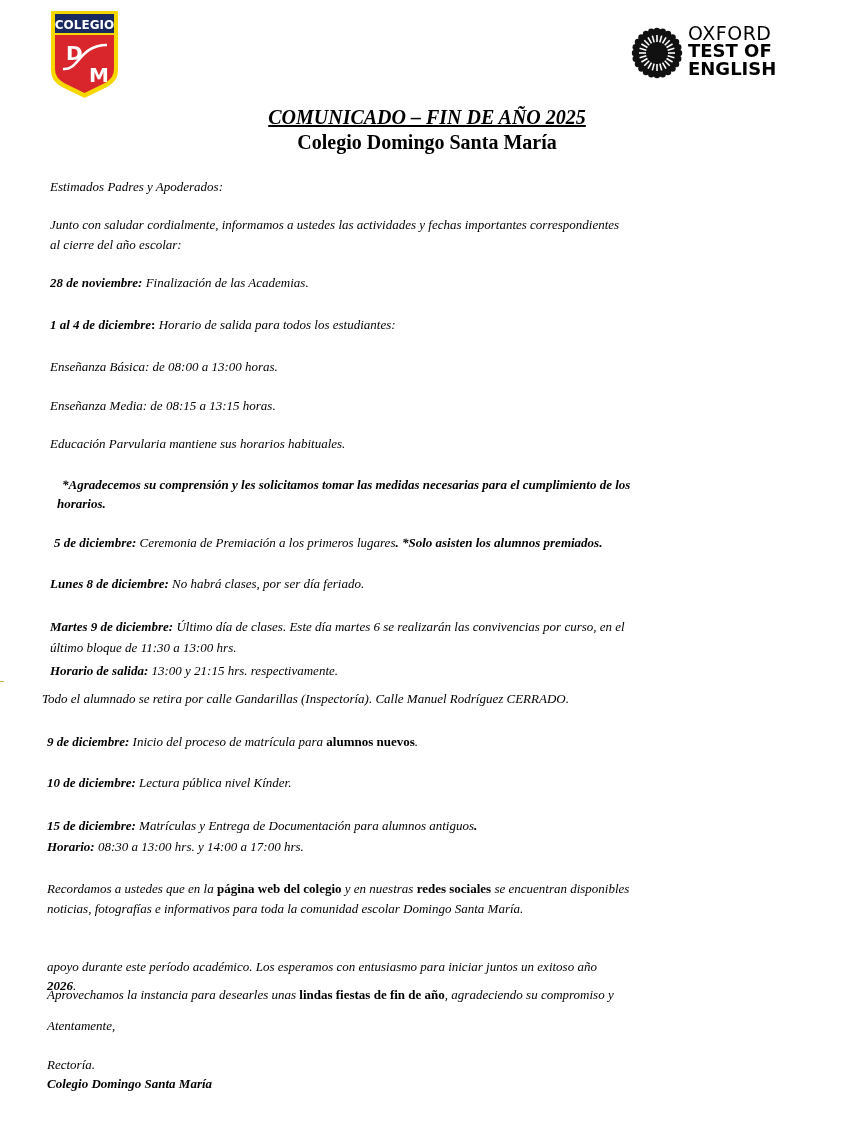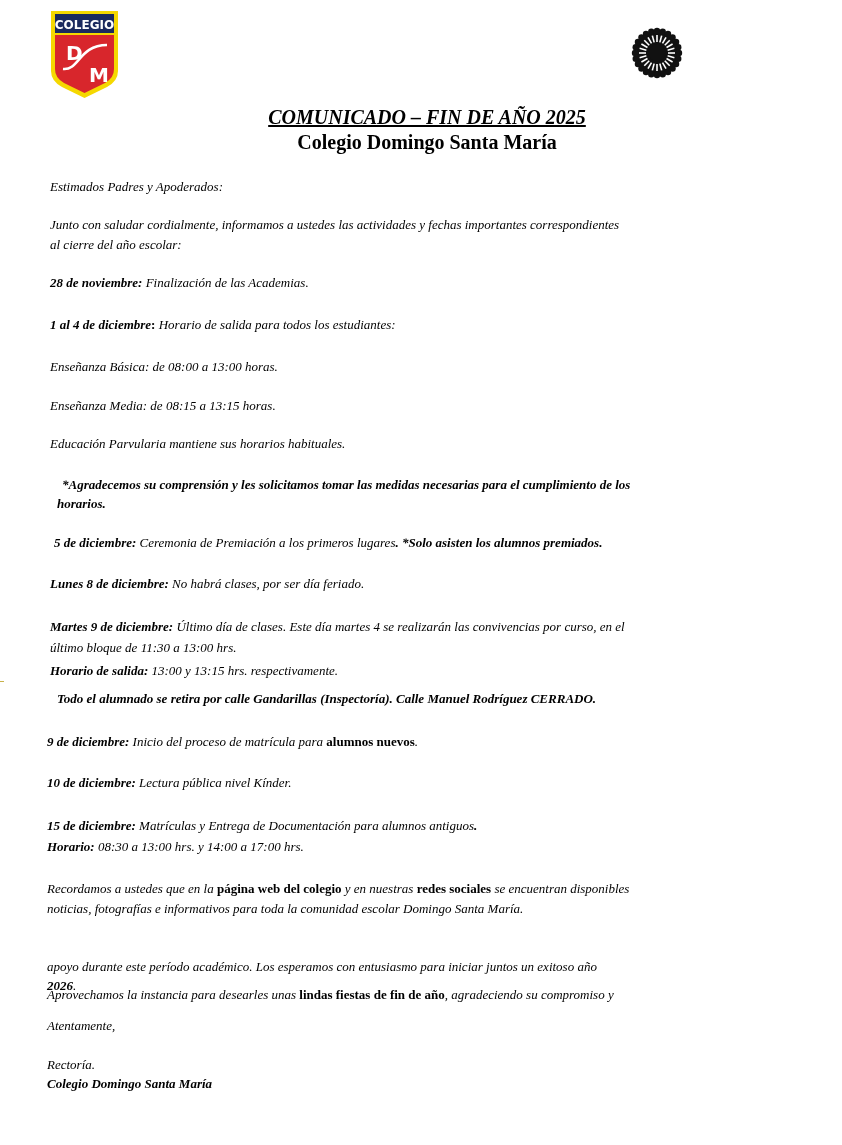--- a/index.html
+++ b/index.html
@@ -84,20 +84,25 @@
         <line x1="24.152990503872275" y1="16.37481591082025" x2="22.34125718815463" y2="9.61333512679677"></line>
         <line x1="26.999999999999996" y1="16" x2="26.999999999999996" y2="9"></line>
         <line x1="29.847009496127722" y1="16.374815910820246" x2="31.658742811845364" y2="9.61333512679677"></line>
         <line x1="32.5" y1="17.473720558371177" x2="36" y2="11.411542731880106"></line>
         <line x1="34.77817459305202" y1="19.221825406947975" x2="39.72792206135785" y2="14.272077938642141"></line>
         <line x1="36.52627944162882" y1="21.499999999999993" x2="42.58845726811989" y2="17.999999999999993"></line>
         <line x1="37.625184089179754" y1="24.15299050387227" x2="44.38666487320323" y2="22.34125718815463"></line>
       </g>
     <circle cx="27" cy="27" r="8.5" fill="#111"></circle>
   </svg>
+  <div class="ox-text">
+    <div class="ox-l1">OXFORD</div>
+    <div class="ox-l2">TEST OF</div>
+    <div class="ox-l2">ENGLISH</div>
+  </div>
 </div>
 
 <div class="title" style="top:106px;font-size:20px;font-style:italic;text-decoration:underline;">COMUNICADO – FIN DE AÑO 2025</div>
 <div class="title" style="top:131px;font-size:20px;">Colegio Domingo Santa María</div>
 
 <div class="p" style="top:177px">Estimados Padres y Apoderados:</div>
 <div class="p" style="top:215px">Junto con saludar cordialmente, informamos a ustedes las actividades y fechas importantes correspondientes</div>
 <div class="p" style="top:235px">al cierre del año escolar:</div>
 
 <div class="p" style="top:273px"><b>28 de noviembre:</b><span> Finalización de las Academias.</span></div>
@@ -108,27 +113,27 @@
 <div class="p" style="top:396px">Enseñanza Media: de 08:15 a 13:15 horas.</div>
 <div class="p" style="top:434px">Educación Parvularia mantiene sus horarios habituales.</div>
 
 <div class="p" style="top:475px;left:62px;font-weight:bold">*Agradecemos su comprensión y les solicitamos tomar las medidas necesarias para el cumplimiento de los</div>
 <div class="p" style="top:494px;left:57px;font-weight:bold">horarios.</div>
 
 <div class="p" style="top:533px;left:54px"><b>5 de diciembre:</b><span> Ceremonia de Premiación a los primeros lugares</span><b>. *Solo asisten los alumnos premiados.</b></div>
 
 <div class="p" style="top:574px"><b>Lunes 8 de diciembre:</b><span> No habrá clases, por ser día feriado.</span></div>
 
-<div class="p" style="top:617px"><b>Martes 9 de diciembre:</b><span> Último día de clases. Este día martes 4 se realizarán las convivencias por curso, en el</span></div>
+<div class="p" style="top:617px"><b>Martes 9 de diciembre:</b><span> Último día de clases. Este día martes 6 se realizarán las convivencias por curso, en el</span></div>
 <div class="p" style="top:638px">último bloque de 11:30 a 13:00 hrs.</div>
-<div class="p" style="top:661px"><b>Horario de salida:</b><span> 13:00 y 13:15 hrs. respectivamente.</span></div>
+<div class="p" style="top:661px"><b>Horario de salida:</b><span> 13:00 y 21:15 hrs. respectivamente.</span></div>
 
 <div class="abs tick"></div>
 
-<div class="p" style="top:689px;left:57px;font-weight:bold">Todo el alumnado se retira por calle Gandarillas (Inspectoría). Calle Manuel Rodríguez CERRADO.</div>
+<div class="p" style="top:689px;left:42px;font-weight:normal">Todo el alumnado se retira por calle Gandarillas (Inspectoría). Calle Manuel Rodríguez CERRADO.</div>
 
 <div class="p" style="top:732px;left:47px"><b>9 de diciembre:</b><span> Inicio del proceso de matrícula para </span><b style="font-style:normal">alumnos nuevos</b><span>.</span></div>
 
 <div class="p" style="top:773px;left:47px"><b>10 de diciembre:</b><span> Lectura pública nivel Kínder.</span></div>
 
 <div class="p" style="top:816px;left:47px"><b>15 de diciembre:</b><span> Matrículas y Entrega de Documentación para alumnos antiguos</span><b>.</b></div>
 <div class="p" style="top:837px;left:47px"><b>Horario:</b><span> 08:30 a 13:00 hrs. y 14:00 a 17:00 hrs.</span></div>
 
 <div class="p" style="top:879px;left:47px"><span>Recordamos a ustedes que en la </span><b style="font-style:normal">página web del colegio</b><span> y en nuestras </span><b style="font-style:normal">redes sociales</b><span> se encuentran disponibles</span></div>
 <div class="p" style="top:899px;left:47px">noticias, fotografías e informativos para toda la comunidad escolar Domingo Santa María.</div>

